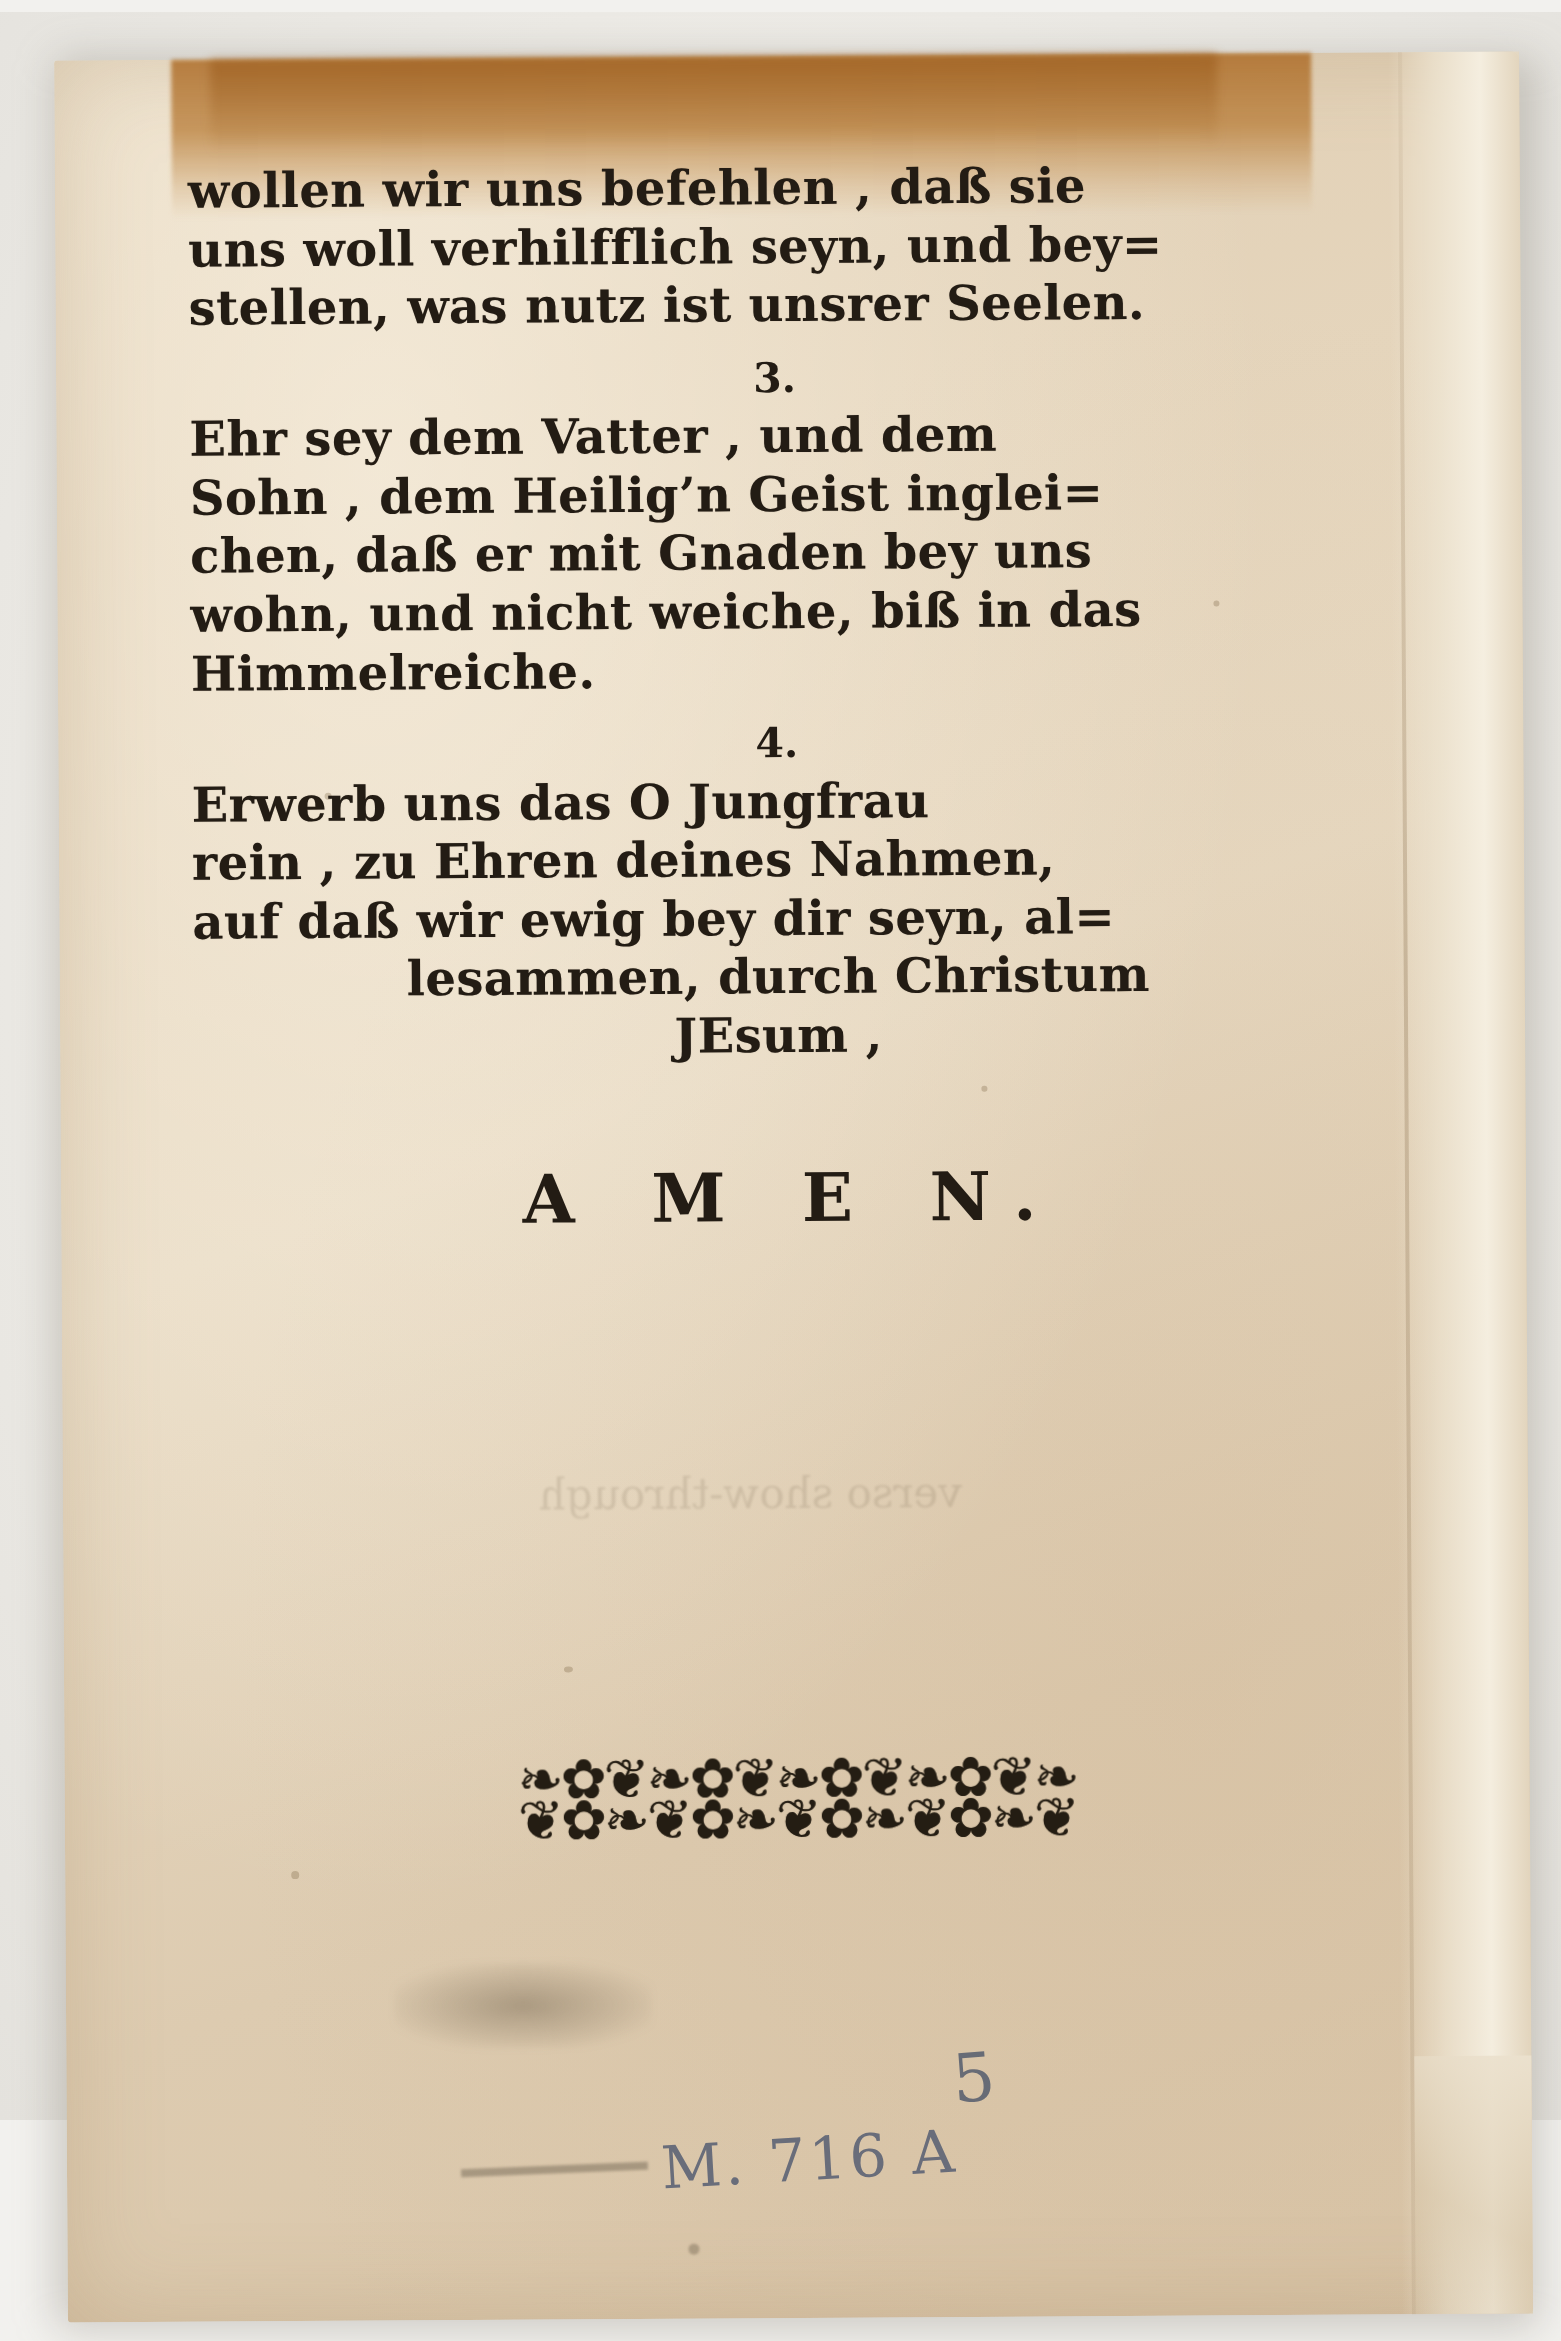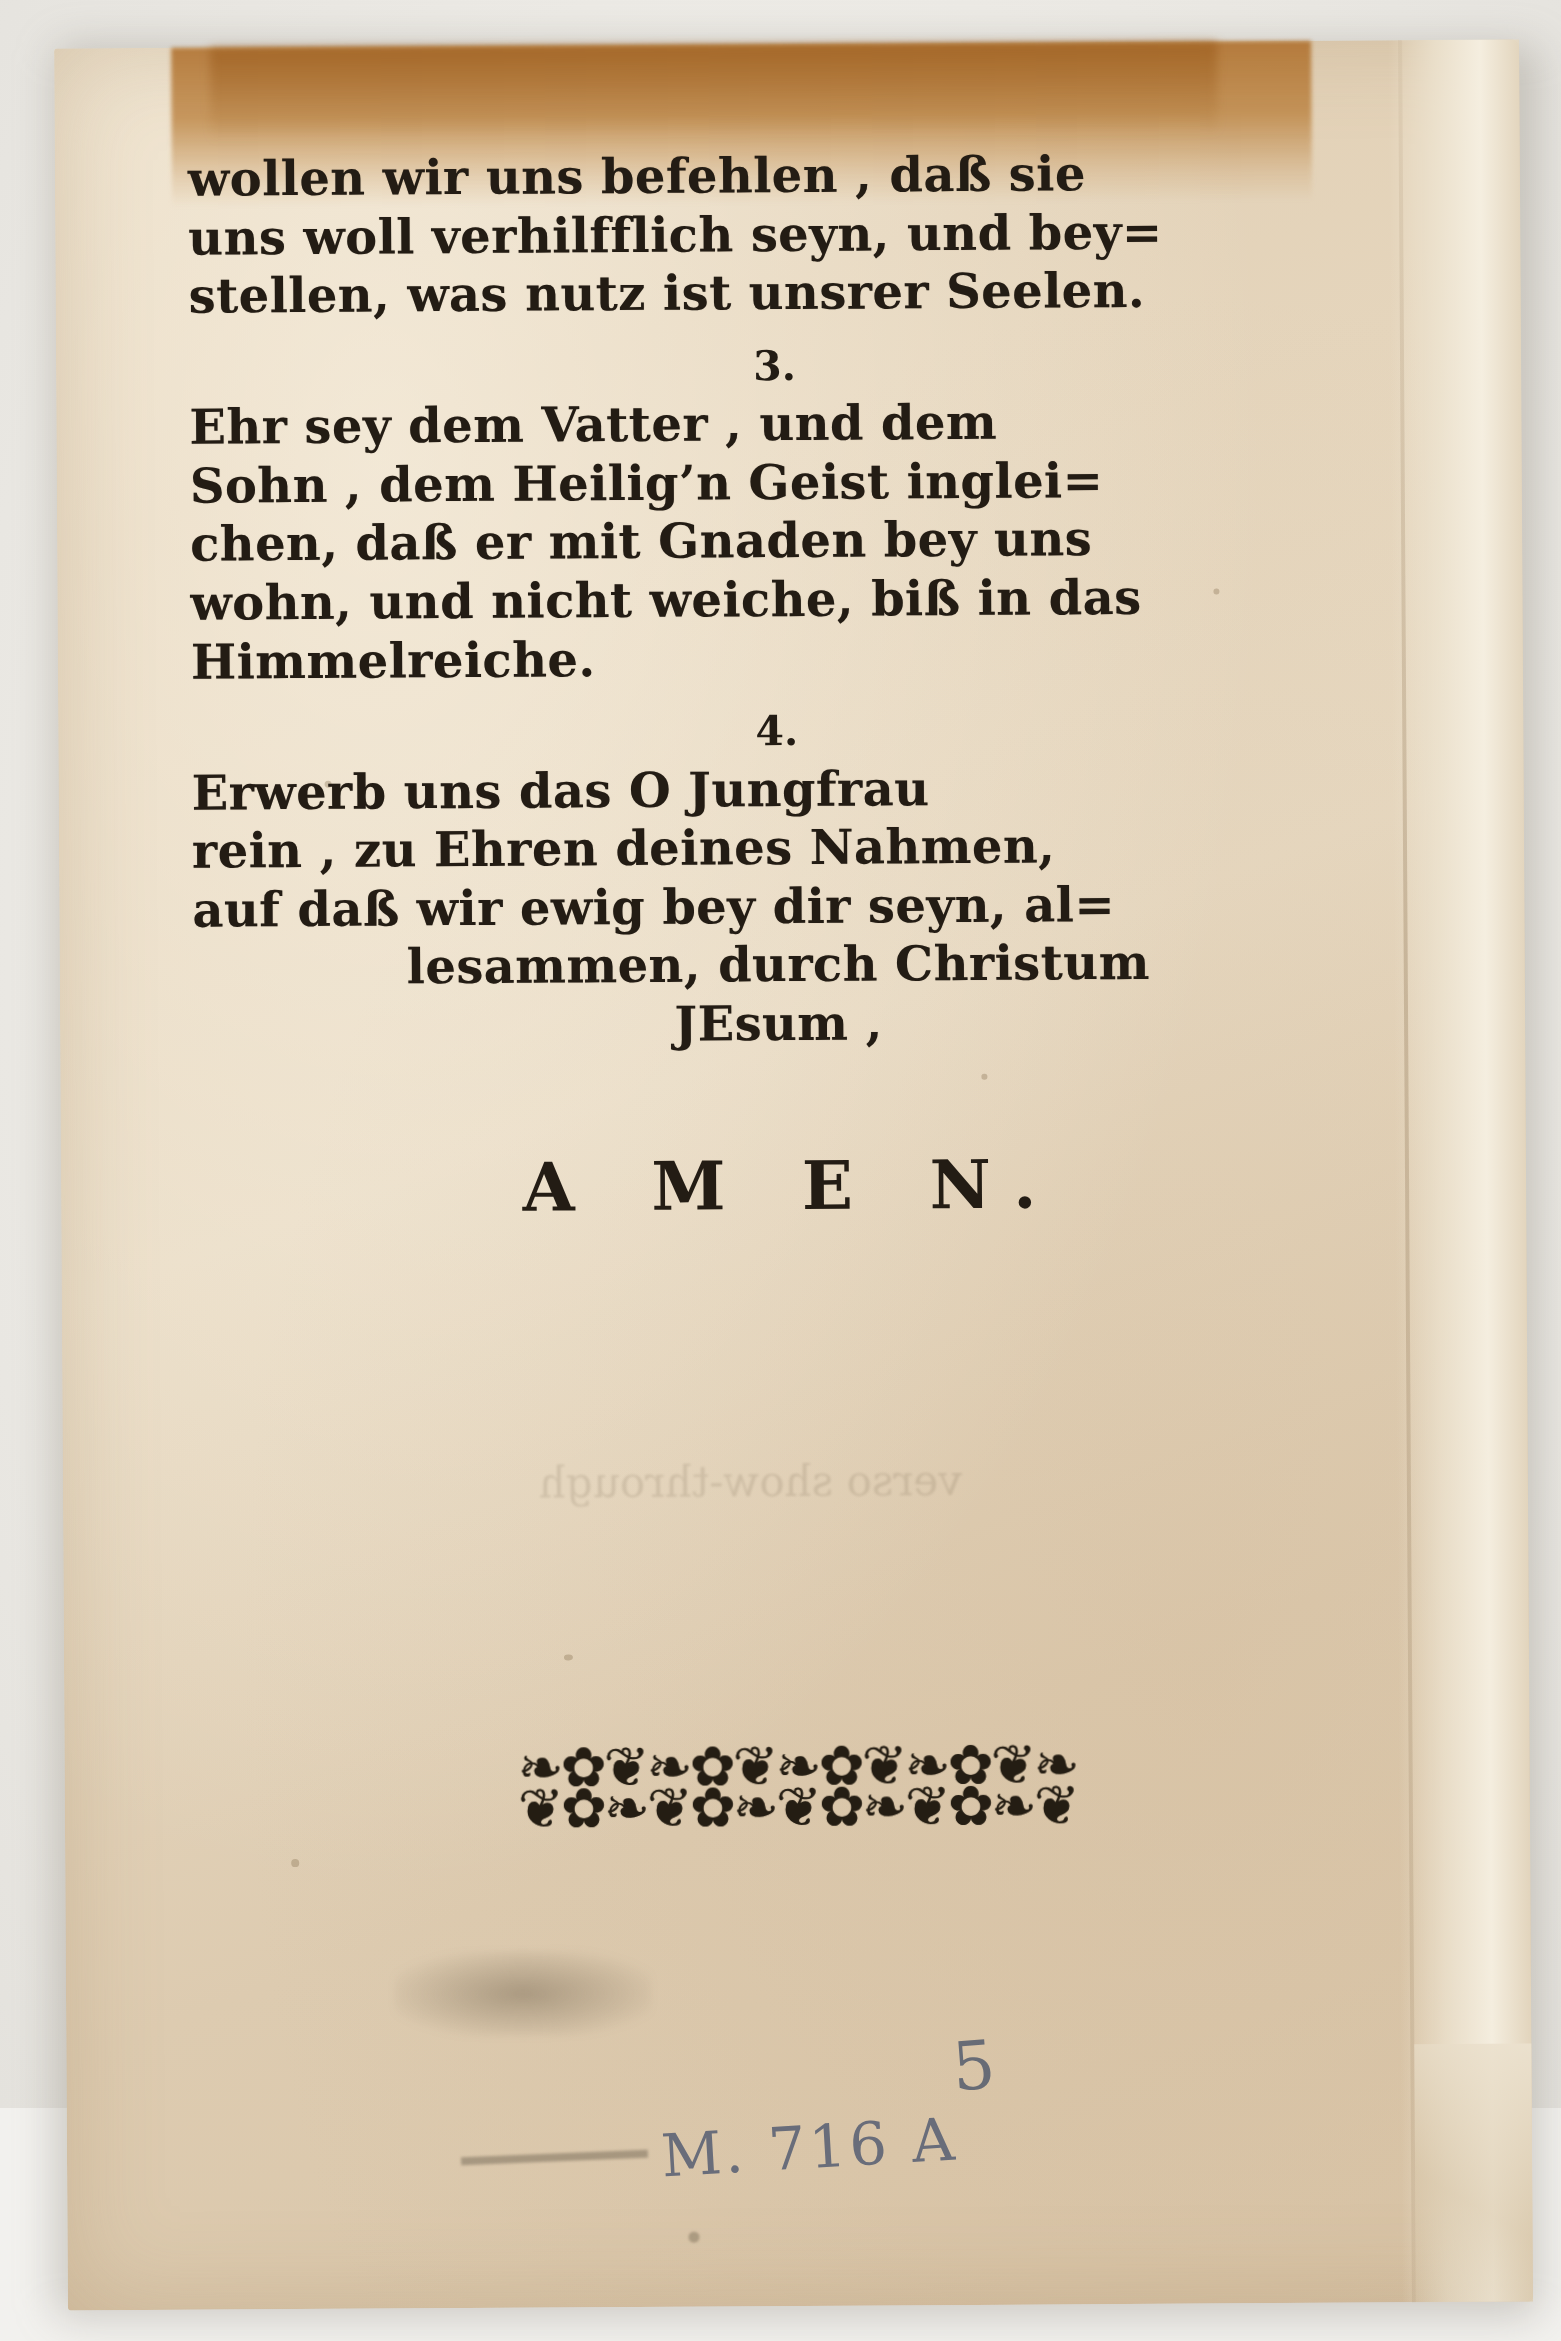--- a/index.html
+++ b/index.html
@@ -12,20 +12,21 @@
     height: 2342px;
     overflow: hidden;
     font-family: "DejaVu Serif", serif;
   }
 
   .scan-stage {
     position: relative;
     width: 1562px;
     height: 2108px;
     background: radial-gradient(ellipse at 50% 45%, #f7f6f3 0%, #eceae5 60%, #e4e2dd 100%);
+    margin-top: 12px;
   }
 
   
   .page-shadow {
     position: absolute;
     left: 55px;
     top: 45px;
     width: 1484px;
     height: 2272px;
     background: rgba(120,112,98,0.30);

